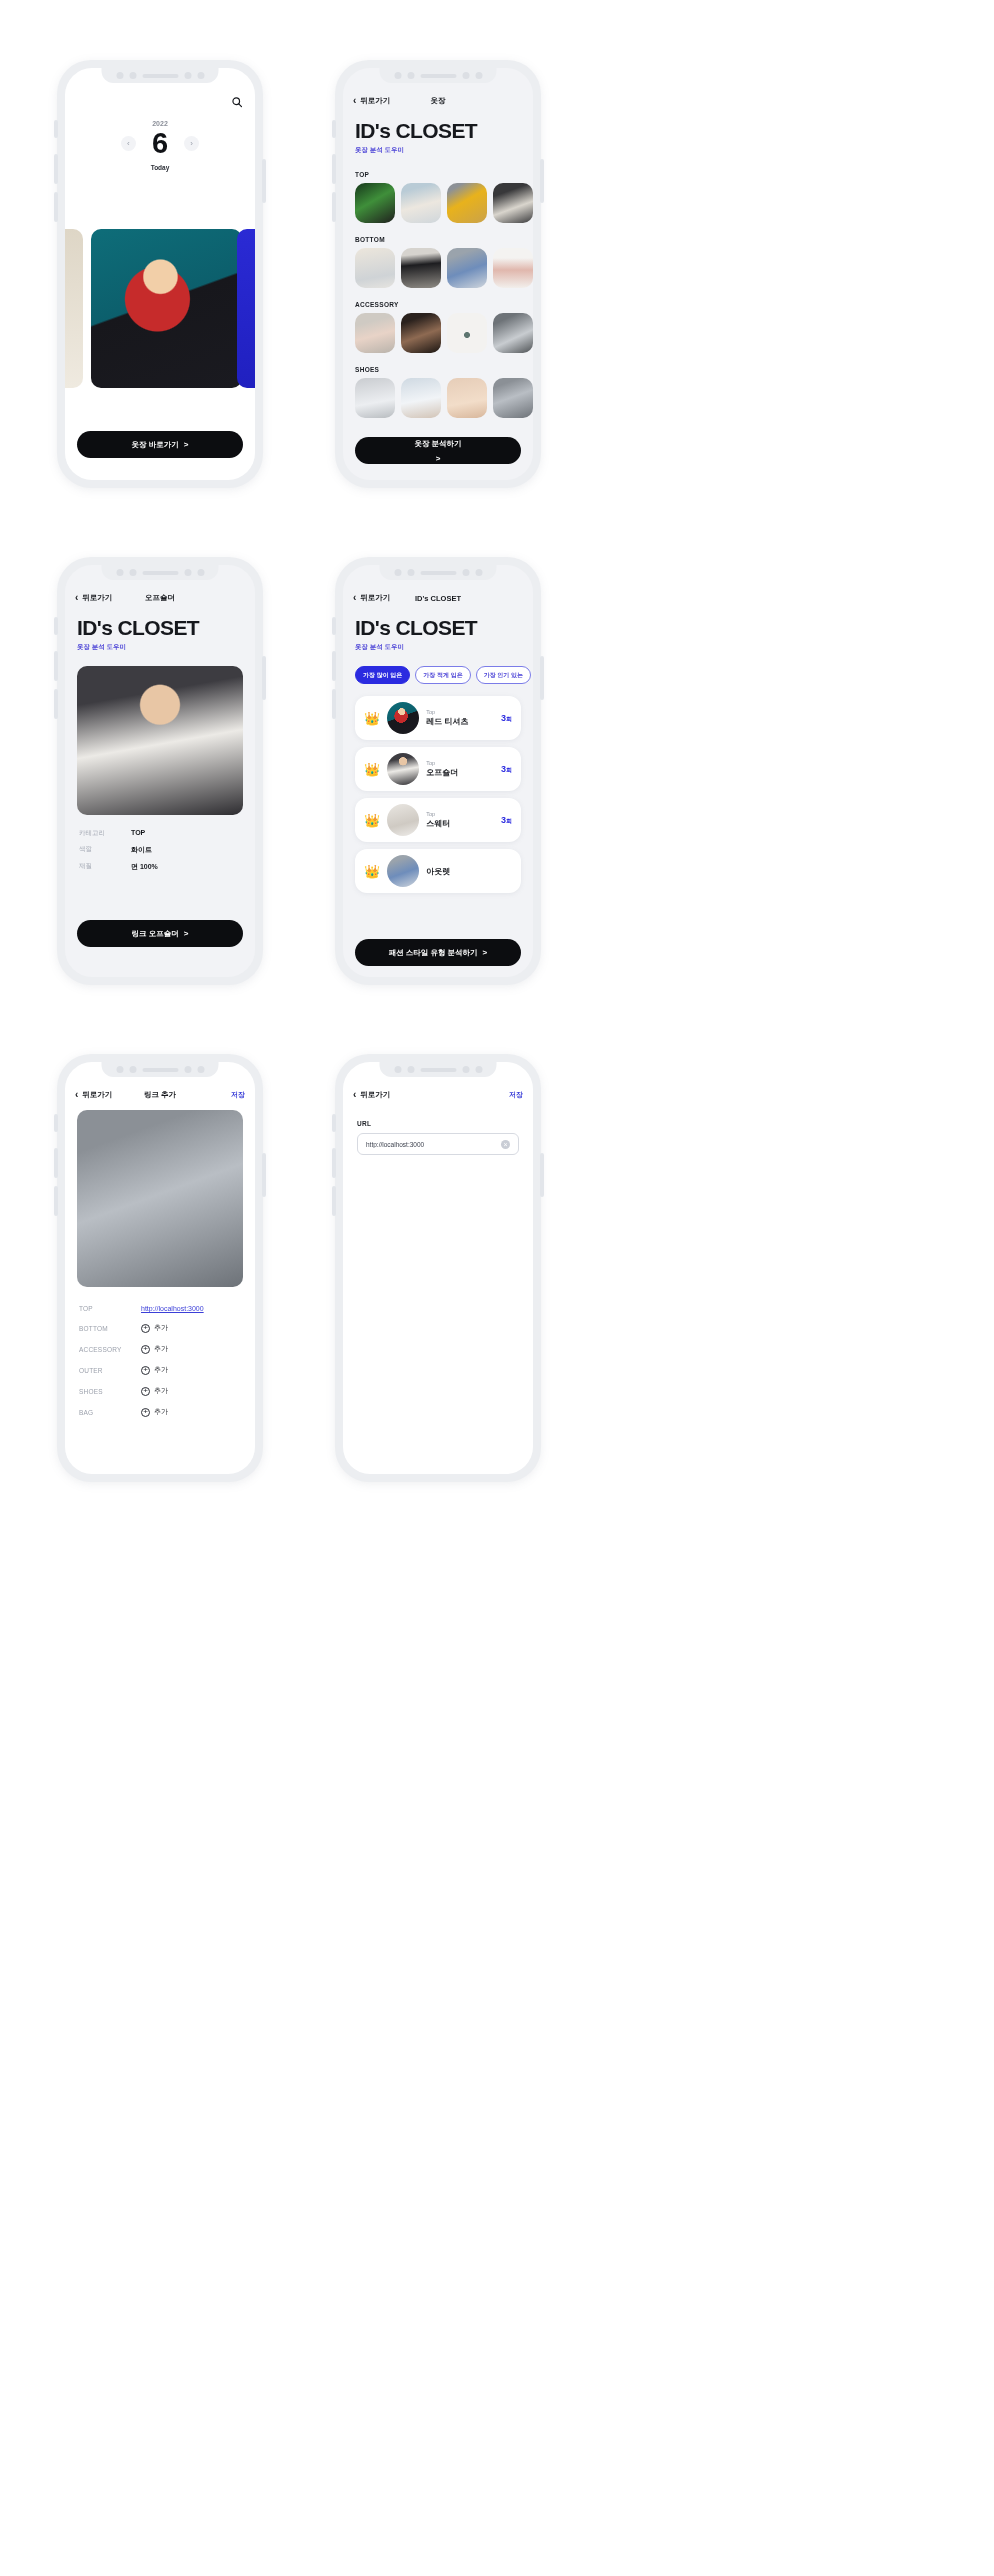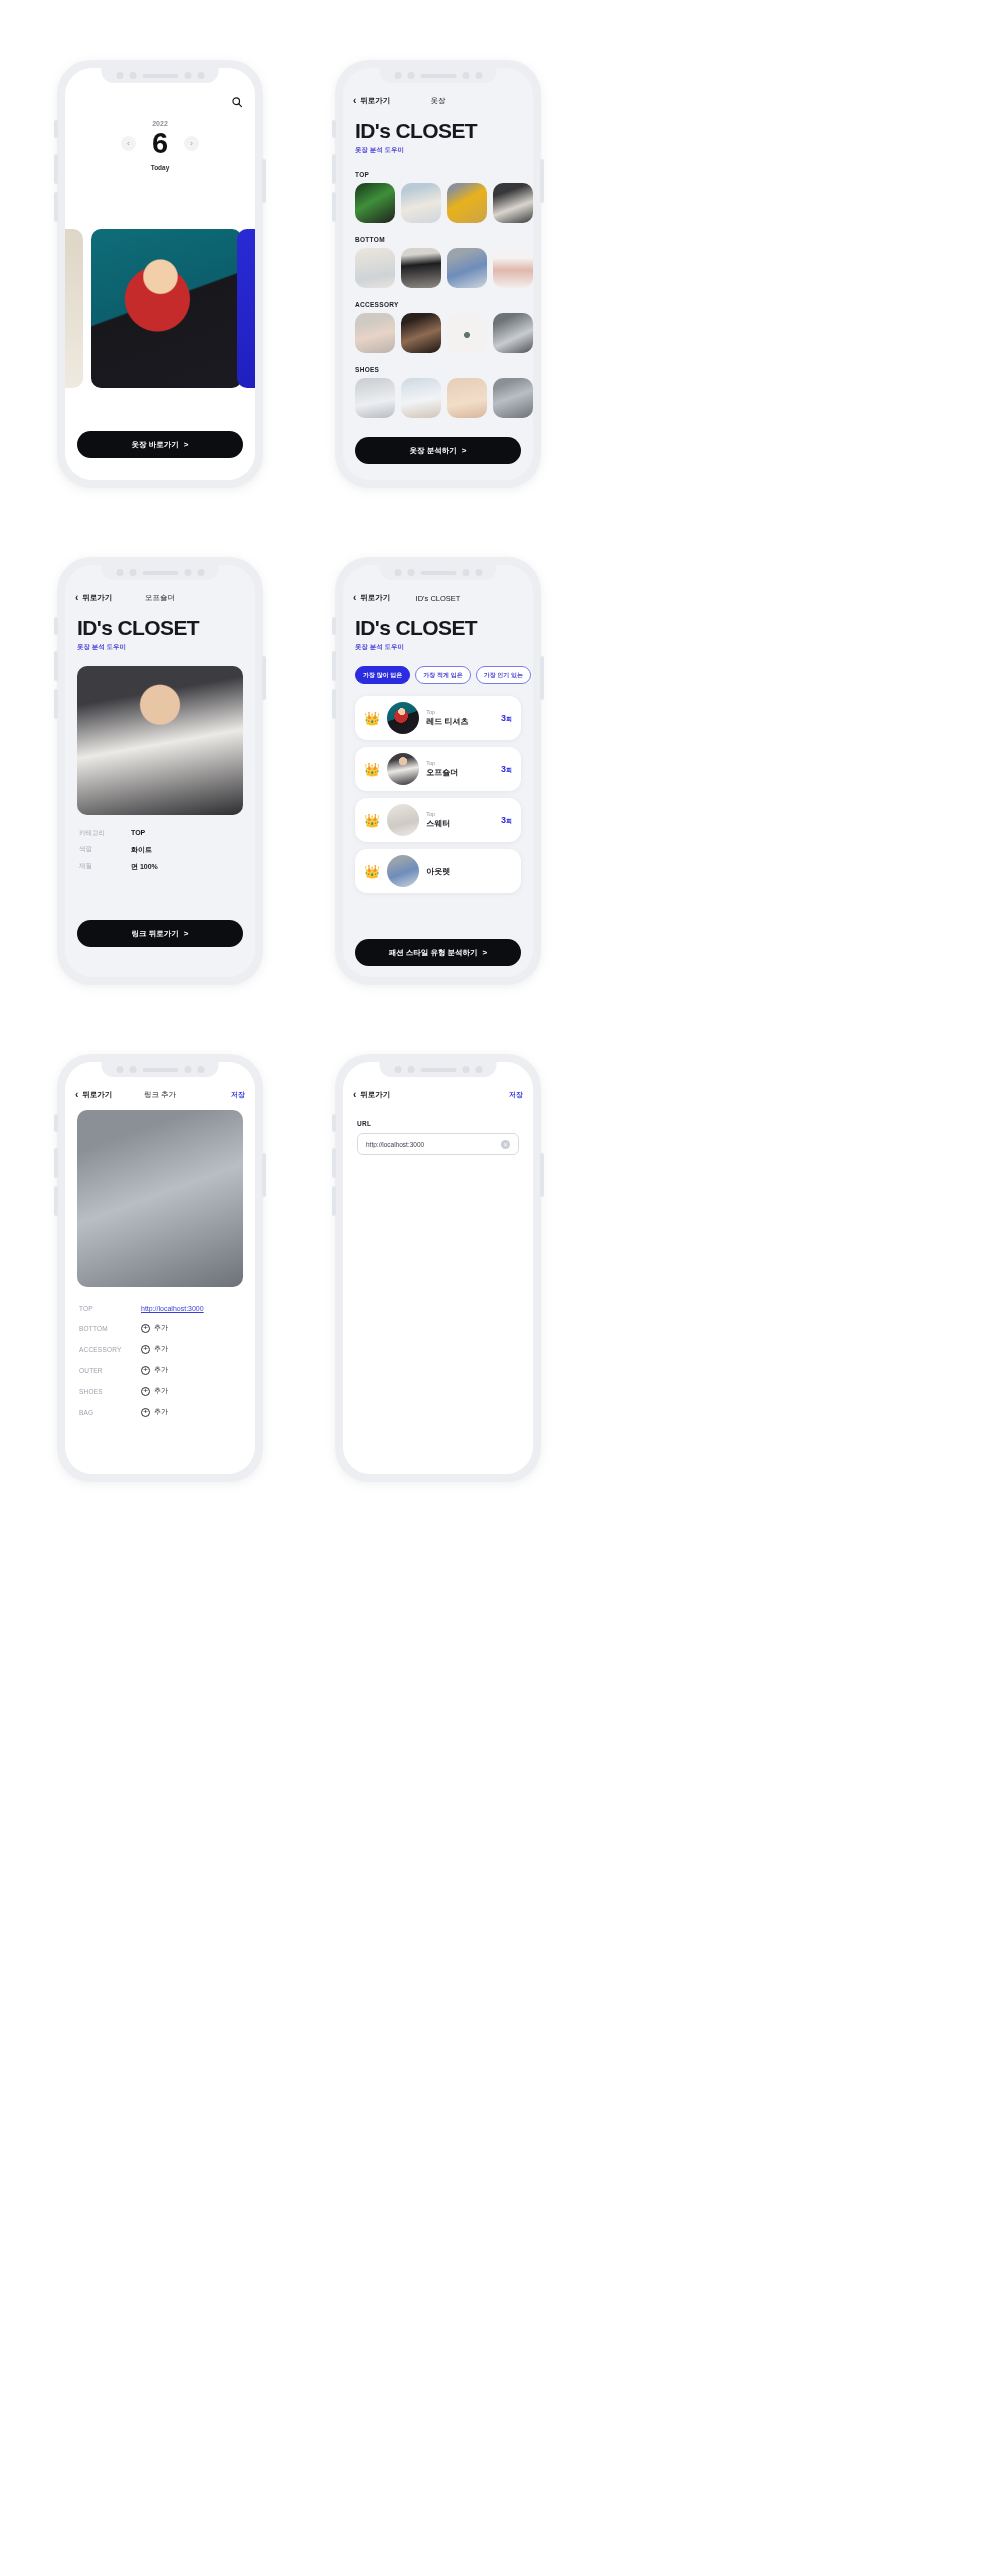--- a/index.html
+++ b/index.html
@@ -48,21 +48,21 @@
   .navbar {
     position:absolute; top:22px; left:0; right:0; height:22px;
     display:flex; align-items:center; padding:0 10px;
     font-size:7.5px; font-weight:bold; color:#16181d;
     z-index:20;
   }
   .navbar .back { display:flex; align-items:center; gap:4px; cursor:pointer; }
   .navbar .chev { font-size:10px; line-height:1; font-weight:bold; }
   .navbar .title {
     position:absolute; left:0; right:0; text-align:center;
-    font-size:7.5px; font-weight:normal; pointer-events:none;
+    font-size:7.5px; font-weight:bold; pointer-events:none;
   }
   .navbar .right { margin-left:auto; font-size:7px; color:#3b3fd8; font-weight:bold; }
 
   .brand { padding:0 12px; }
   .brand h1 {
     font-size:21px; font-weight:bold; letter-spacing:-0.6px;
     color:#16181d; line-height:1.05;
   }
   .brand .sub { font-size:6.5px; color:#4a42d6; font-weight:bold; margin-top:4px; }
 
@@ -328,21 +328,21 @@
             <div class="thumb">
                 <span class="ph ph-shoe3"></span>
               </div>
             <div class="thumb">
                 <span class="ph ph-grey6"></span>
               </div>
           </div>
         </div>
       </div>
 
-      <div class="cta" style="top:369px;">
+      <div class="cta" style="top:369px;flex-direction:column;">
         <span>옷장 분석하기</span>
         <span class="arr">&gt;</span>
       </div>
     </div>
   </div>
 
   <div class="phone" style="left:57px; top:557px;">
     <div class="btn-side s1"></div>
     <div class="btn-side s2"></div>
     <div class="btn-side s3"></div>
@@ -382,21 +382,21 @@
           <div class="k">색깔</div>
           <div class="v">화이트</div>
         </div>
         <div class="row">
           <div class="k">재질</div>
           <div class="v">면 100%</div>
         </div>
       </div>
 
       <div class="cta" style="bottom:30px;">
-        <span>링크 뒤로가기</span>
+        <span>링크 오프숄더</span>
         <span class="arr">&gt;</span>
       </div>
     </div>
   </div>
 
   <div class="phone" style="left:335px; top:557px;">
     <div class="btn-side s1"></div>
     <div class="btn-side s2"></div>
     <div class="btn-side s3"></div>
     <div class="btn-side r1"></div>

